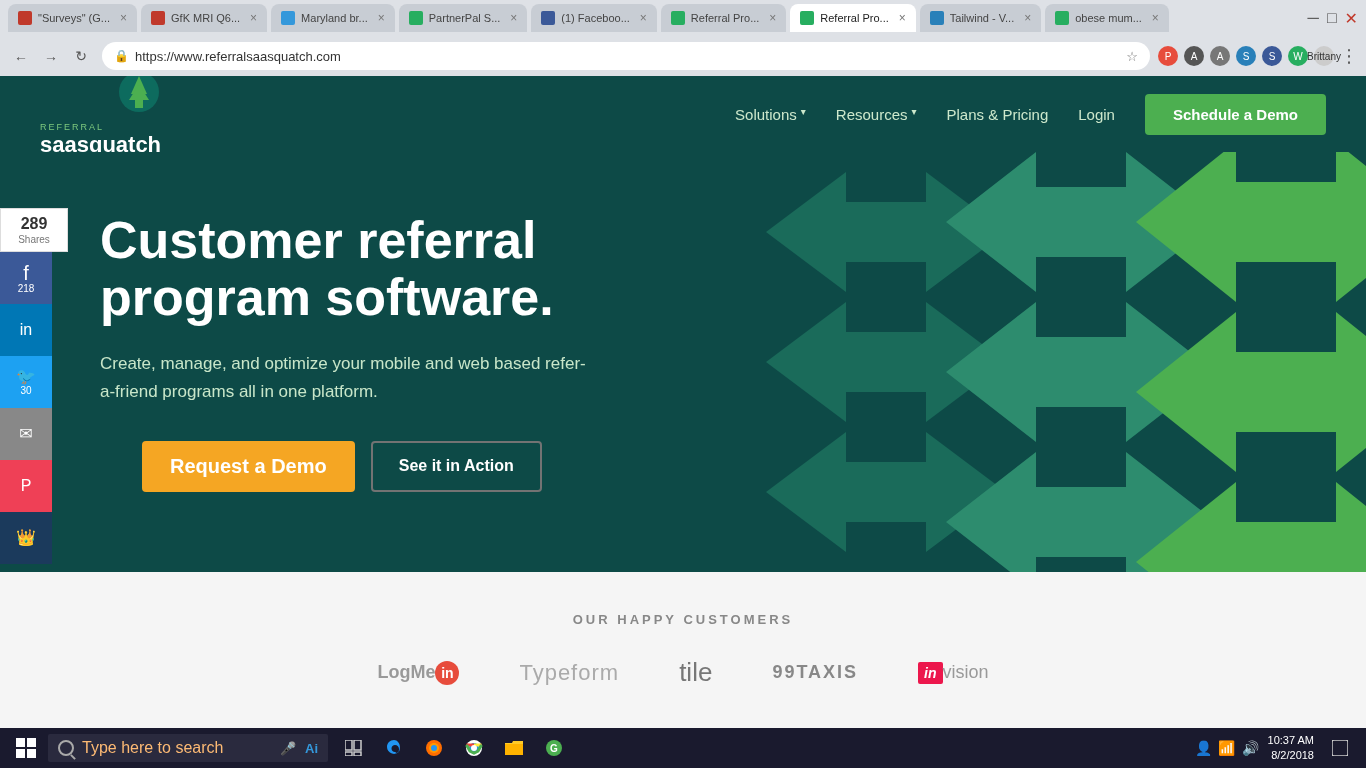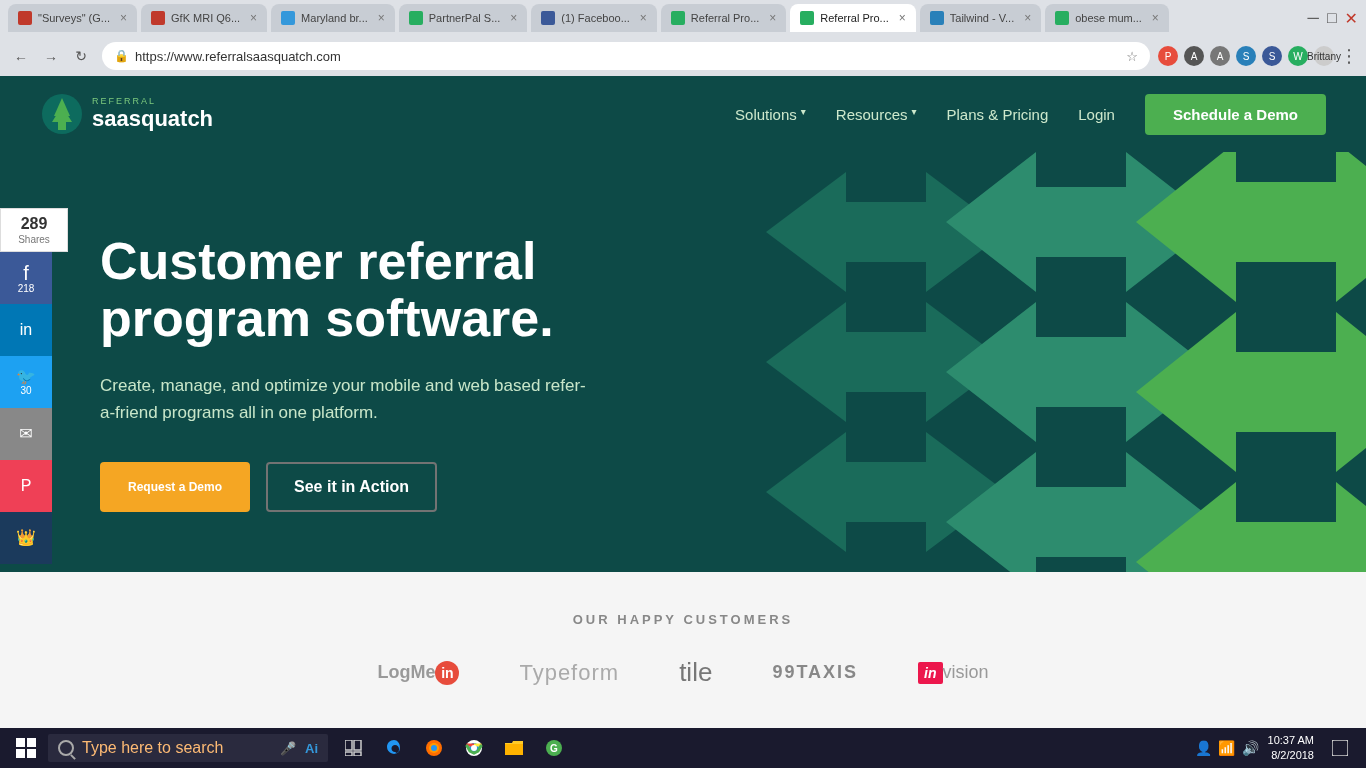--- a/index.html
+++ b/index.html
@@ -39,34 +39,34 @@
     .social-btn.pk { background: #ef4056; }
     .social-btn.sa { background: #1b3a5c; }
     .social-icon { color: #fff; font-size: 20px; line-height: 1; }
     .social-count { color: #fff; font-size: 10px; }
 
     
     .website { position: absolute; top: 76px; left: 0; right: 0; bottom: 40px; overflow: hidden; }
 
     
     .nav { background: #0d4a47; height: 76px; display: flex; align-items: center; padding: 0 40px; }
-    .logo { display: flex; align-items: center; gap: 8px; }
+    .logo { display: flex; align-items: flex-end; gap: 8px; flex-direction: column; }
     .logo-icon { width: 44px; height: 44px; }
     .nav-links { margin-left: auto; display: flex; align-items: center; gap: 30px; }
     .nav-link { color: #cde8cc; font-size: 15px; cursor: pointer; display: flex; gap: 4px; text-decoration: none; }
     .nav-link .chevron { font-size: 10px; }
     .nav-cta { background: #4caf50; color: #fff; padding: 12px 28px; border-radius: 4px; font-size: 15px; font-weight: 600; cursor: pointer; border: none; }
 
     
-    .hero { background: #0d4a47; min-height: 420px; position: relative; display: flex; align-items: flex-end; overflow: hidden; padding: 60px 40px 60px 100px; }
+    .hero { background: #0d4a47; min-height: 420px; position: relative; display: flex; align-items: flex-start; overflow: hidden; padding: 60px 40px 60px 100px; }
     .hero-content { max-width: 580px; z-index: 2; }
     .hero-title { color: #fff; font-size: 52px; font-weight: 800; line-height: 1.1; margin-bottom: 24px; }
     .hero-desc { color: #c8e6c9; font-size: 17px; line-height: 1.6; margin-bottom: 36px; max-width: 500px; }
     .hero-btns { display: flex; gap: 16px; }
-    .btn-demo { background: #f5a623; color: #fff; padding: 14px 28px; border-radius: 4px; font-size: 12px; font-weight: 600; cursor: pointer; border: none; }
+    .btn-demo { background: #f5a623; color: #fff; padding: 14px 28px; border-radius: 4px; font-size: 20px; font-weight: 600; cursor: pointer; border: none; margin-left: 42px; }
     .btn-action { background: transparent; color: #fff; padding: 14px 26px; border-radius: 4px; font-size: 16px; font-weight: 600; cursor: pointer; border: 2px solid #737373; }
 
     
     .tree-container { position: absolute; right: 0; top: 0; bottom: 0; width: 660px; display: flex; align-items: flex-end; justify-content: flex-end; }
 
     
     .customers { background: #f5f5f5; padding: 40px; text-align: center; }
     .customers-title { font-size: 13px; letter-spacing: 3px; color: #888; margin-bottom: 30px; font-weight: 600; }
     .customer-logos { display: flex; align-items: center; justify-content: center; gap: 60px; }
     .customer-logo { font-size: 20px; color: #999; font-weight: 600; }

